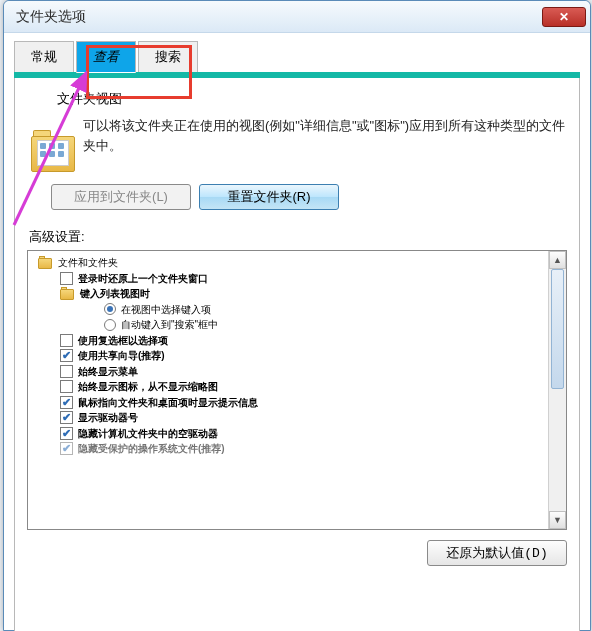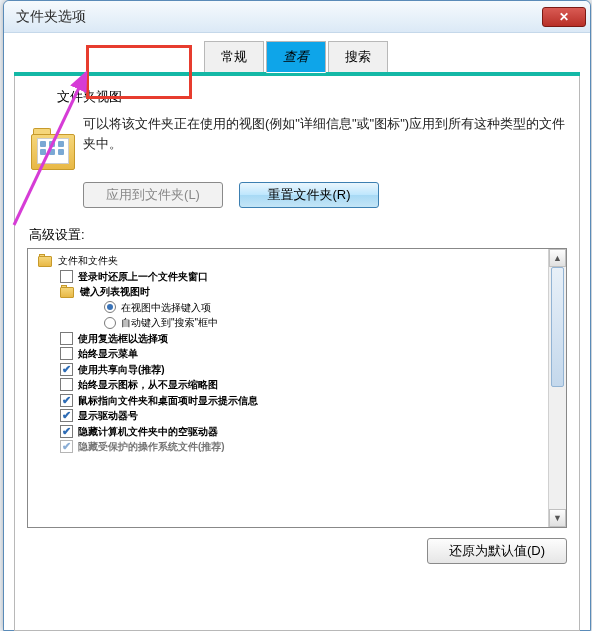--- a/index.html
+++ b/index.html
@@ -2,38 +2,38 @@
 <html><head>
 <meta charset="utf-8">
 <style>
 * { box-sizing: border-box; margin: 0; padding: 0; }
 body { font-family: "Microsoft YaHei", "SimSun", sans-serif; font-size: 13px; background: #eef3f8; width: 592px; height: 631px; overflow: hidden; position: relative; }
 .window { position: absolute; left: 3px; top: 0; width: 588px; height: 631px; background: #fff; border: 1px solid #5a8bb8; border-radius: 6px 6px 0 0; box-shadow: 0 0 6px rgba(0,0,0,0.3); }
 .titlebar { height: 32px; background: linear-gradient(#f6fafd, #dbe9f6); border-bottom: 1px solid #c5d8ea; border-radius: 6px 6px 0 0; display: flex; align-items: center; padding: 0 4px 0 12px; }
 .titlebar .title { flex: 1; font-size: 14px; color: #2c2c2c; }
 .close-btn { width: 44px; height: 20px; background: linear-gradient(#d95b54, #b83028); border: 1px solid #7a1a14; border-radius: 3px; color: #fff; display: flex; align-items: center; justify-content: center; font-size: 12px; cursor: pointer; font-weight: bold; }
 .content { padding: 8px 10px; }
-.tabs { display: flex; border-bottom: 4px solid #14b8a6; position: relative; justify-content: center; }
+.tabs { display: flex; border-bottom: 6px solid #14b8a6; position: relative; }
 .tab { padding: 6px 16px; border: 1px solid #b8b8b8; border-bottom: none; background: #f0f0f0; margin-right: 2px; font-size: 13px; cursor: pointer; position: relative; }
 .tab.active { background: #0ea5e9; border-bottom: 1px solid #fff; margin-bottom: -1px; font-style: italic; }
 .highlight-box { position: absolute; border: 3px solid #e73c2e; pointer-events: none; z-index: 10; }
 .arrow-svg { position: absolute; z-index: 11; pointer-events: none; }
 .tab-body { border: 1px solid #b8b8b8; border-top: none; padding: 12px; background: #fff; height: 555px; }
 .group { margin-bottom: 14px; }
 .group-label { font-size: 13px; margin-bottom: 6px; margin-left: 30px; }
 .group-box { position: relative; margin-top: 8px; }
 .folder-icon { width: 48px; height: 44px; position: absolute; left: 2px; top: 14px; }
 .folder-icon .back { position: absolute; width: 44px; height: 36px; top: 6px; left: 2px; background: linear-gradient(#f5d67a, #e8b846); border: 1px solid #c79a2b; border-radius: 2px; }
 .folder-icon .tab-f { position: absolute; width: 18px; height: 8px; top: 0; left: 4px; background: #f5d67a; border: 1px solid #c79a2b; border-bottom: none; border-radius: 2px 2px 0 0; }
 .folder-icon .sheet { position: absolute; width: 32px; height: 26px; top: 10px; left: 8px; background: #fff; border: 1px solid #ccc; }
 .folder-icon .dots { position: absolute; top: 13px; left: 11px; display: grid; grid-template-columns: repeat(3, 7px); grid-gap: 2px; }
 .folder-icon .dots span { width: 6px; height: 6px; background: #7aa8d4; border-radius: 1px; }
 .desc-row { display: flex; gap: 10px; margin-left: 56px; min-height: 58px; }
 .desc { font-size: 13px; line-height: 1.5; color: #222; }
-.btn-row { display: flex; gap: 16px; margin-top: 10px; margin-left: 56px; }
+.btn-row { display: flex; gap: 8px; margin-top: 10px; margin-left: 24px; }
 .btn { min-width: 140px; height: 26px; border: 1px solid #8a8a8a; background: linear-gradient(#fdfdfd, #e6e6e6); font-size: 13px; border-radius: 3px; cursor: pointer; font-family: inherit; }
 .btn.primary { border: 1px solid #3c7fb1; background: linear-gradient(#eaf6fd, #bee6fd 49%, #a7d9f5 50%, #c4e5f6); }
 .btn:disabled { color: #888; background: #f2f2f2; cursor: default; }
 .adv-label { font-size: 13px; margin: 18px 0 4px 2px; }
 .tree-box { border: 1px solid #888; height: 280px; overflow: hidden; display: flex; background: #fff; }
 .tree { flex: 1; padding: 4px 2px; overflow: hidden; font-size: 10px; line-height: 1.55; }
 .tree .row { display: flex; align-items: center; white-space: nowrap; }
 .indent1 { padding-left: 8px; }
 .indent2 { padding-left: 30px; font-weight: bold; }
 .indent4 { padding-left: 74px; }
@@ -41,21 +41,21 @@
 .ficon .fb { position: absolute; width: 14px; height: 11px; top: 2px; background: linear-gradient(#f5d67a,#e8b846); border: 1px solid #c79a2b; border-radius: 1px; }
 .ficon .ft { position: absolute; width: 6px; height: 3px; top: 0; left: 1px; background: #f5d67a; border: 1px solid #c79a2b; border-bottom: none; }
 .chk { width: 13px; height: 13px; border: 1px solid #7a7a7a; margin-right: 5px; background: #fff; flex-shrink: 0; display: flex; align-items: center; justify-content: center; font-size: 11px; color: #2e6cb5; line-height: 1; }
 .chk.checked::before { content: "✔"; }
 .radio { width: 12px; height: 12px; border: 1px solid #7a7a7a; border-radius: 50%; margin-right: 5px; background: #fff; flex-shrink: 0; display: flex; align-items: center; justify-content: center; }
 .radio.sel::before { content: ""; width: 6px; height: 6px; background: #3a73b7; border-radius: 50%; }
 .scrollbar { width: 18px; background: #f0f0f0; border-left: 1px solid #d0d0d0; display: flex; flex-direction: column; }
 .scrollbar .arrow { height: 18px; display: flex; align-items: center; justify-content: center; font-size: 9px; color: #555; background: linear-gradient(#fdfdfd,#e0e0e0); border: 1px solid #c0c0c0; cursor: pointer; }
 .scrollbar .track { flex: 1; position: relative; }
 .scrollbar .thumb { position: absolute; left: 2px; right: 2px; top: 0; height: 120px; background: linear-gradient(#e8f0f8,#c4d8ec); border: 1px solid #93b4d4; border-radius: 2px; cursor: pointer; }
-.restore-row { display: flex; justify-content: flex-end; margin-top: 10px; }
+.restore-row { display: flex; justify-content: flex-end; margin-top: 10px; font-family: Liberation Mono, monospace; }
 </style>
 </head>
 <body>
 
 <div class="window">
   <div class="titlebar">
     <div class="title">文件夹选项</div>
     <div class="close-btn">
         <span>✕</span>
       </div>
@@ -123,26 +123,26 @@
             </div>
           <div class="row indent4">
               <span class="radio"></span>
               <span>自动键入到"搜索"框中</span>
             </div>
           <div class="row indent2">
               <span class="chk"></span>
               <span>使用复选框以选择项</span>
             </div>
           <div class="row indent2">
+              <span class="chk checked"></span>
+              <span>使用共享向导(推荐)</span>
+            </div>
+          <div class="row indent2">
               <span class="chk"></span>
               <span>始终显示菜单</span>
-            </div>
-          <div class="row indent2">
-              <span class="chk checked"></span>
-              <span>使用共享向导(推荐)</span>
             </div>
           <div class="row indent2">
               <span class="chk"></span>
               <span>始终显示图标，从不显示缩略图</span>
             </div>
           <div class="row indent2">
               <span class="chk checked"></span>
               <span>鼠标指向文件夹和桌面项时显示提示信息</span>
             </div>
           <div class="row indent2">

